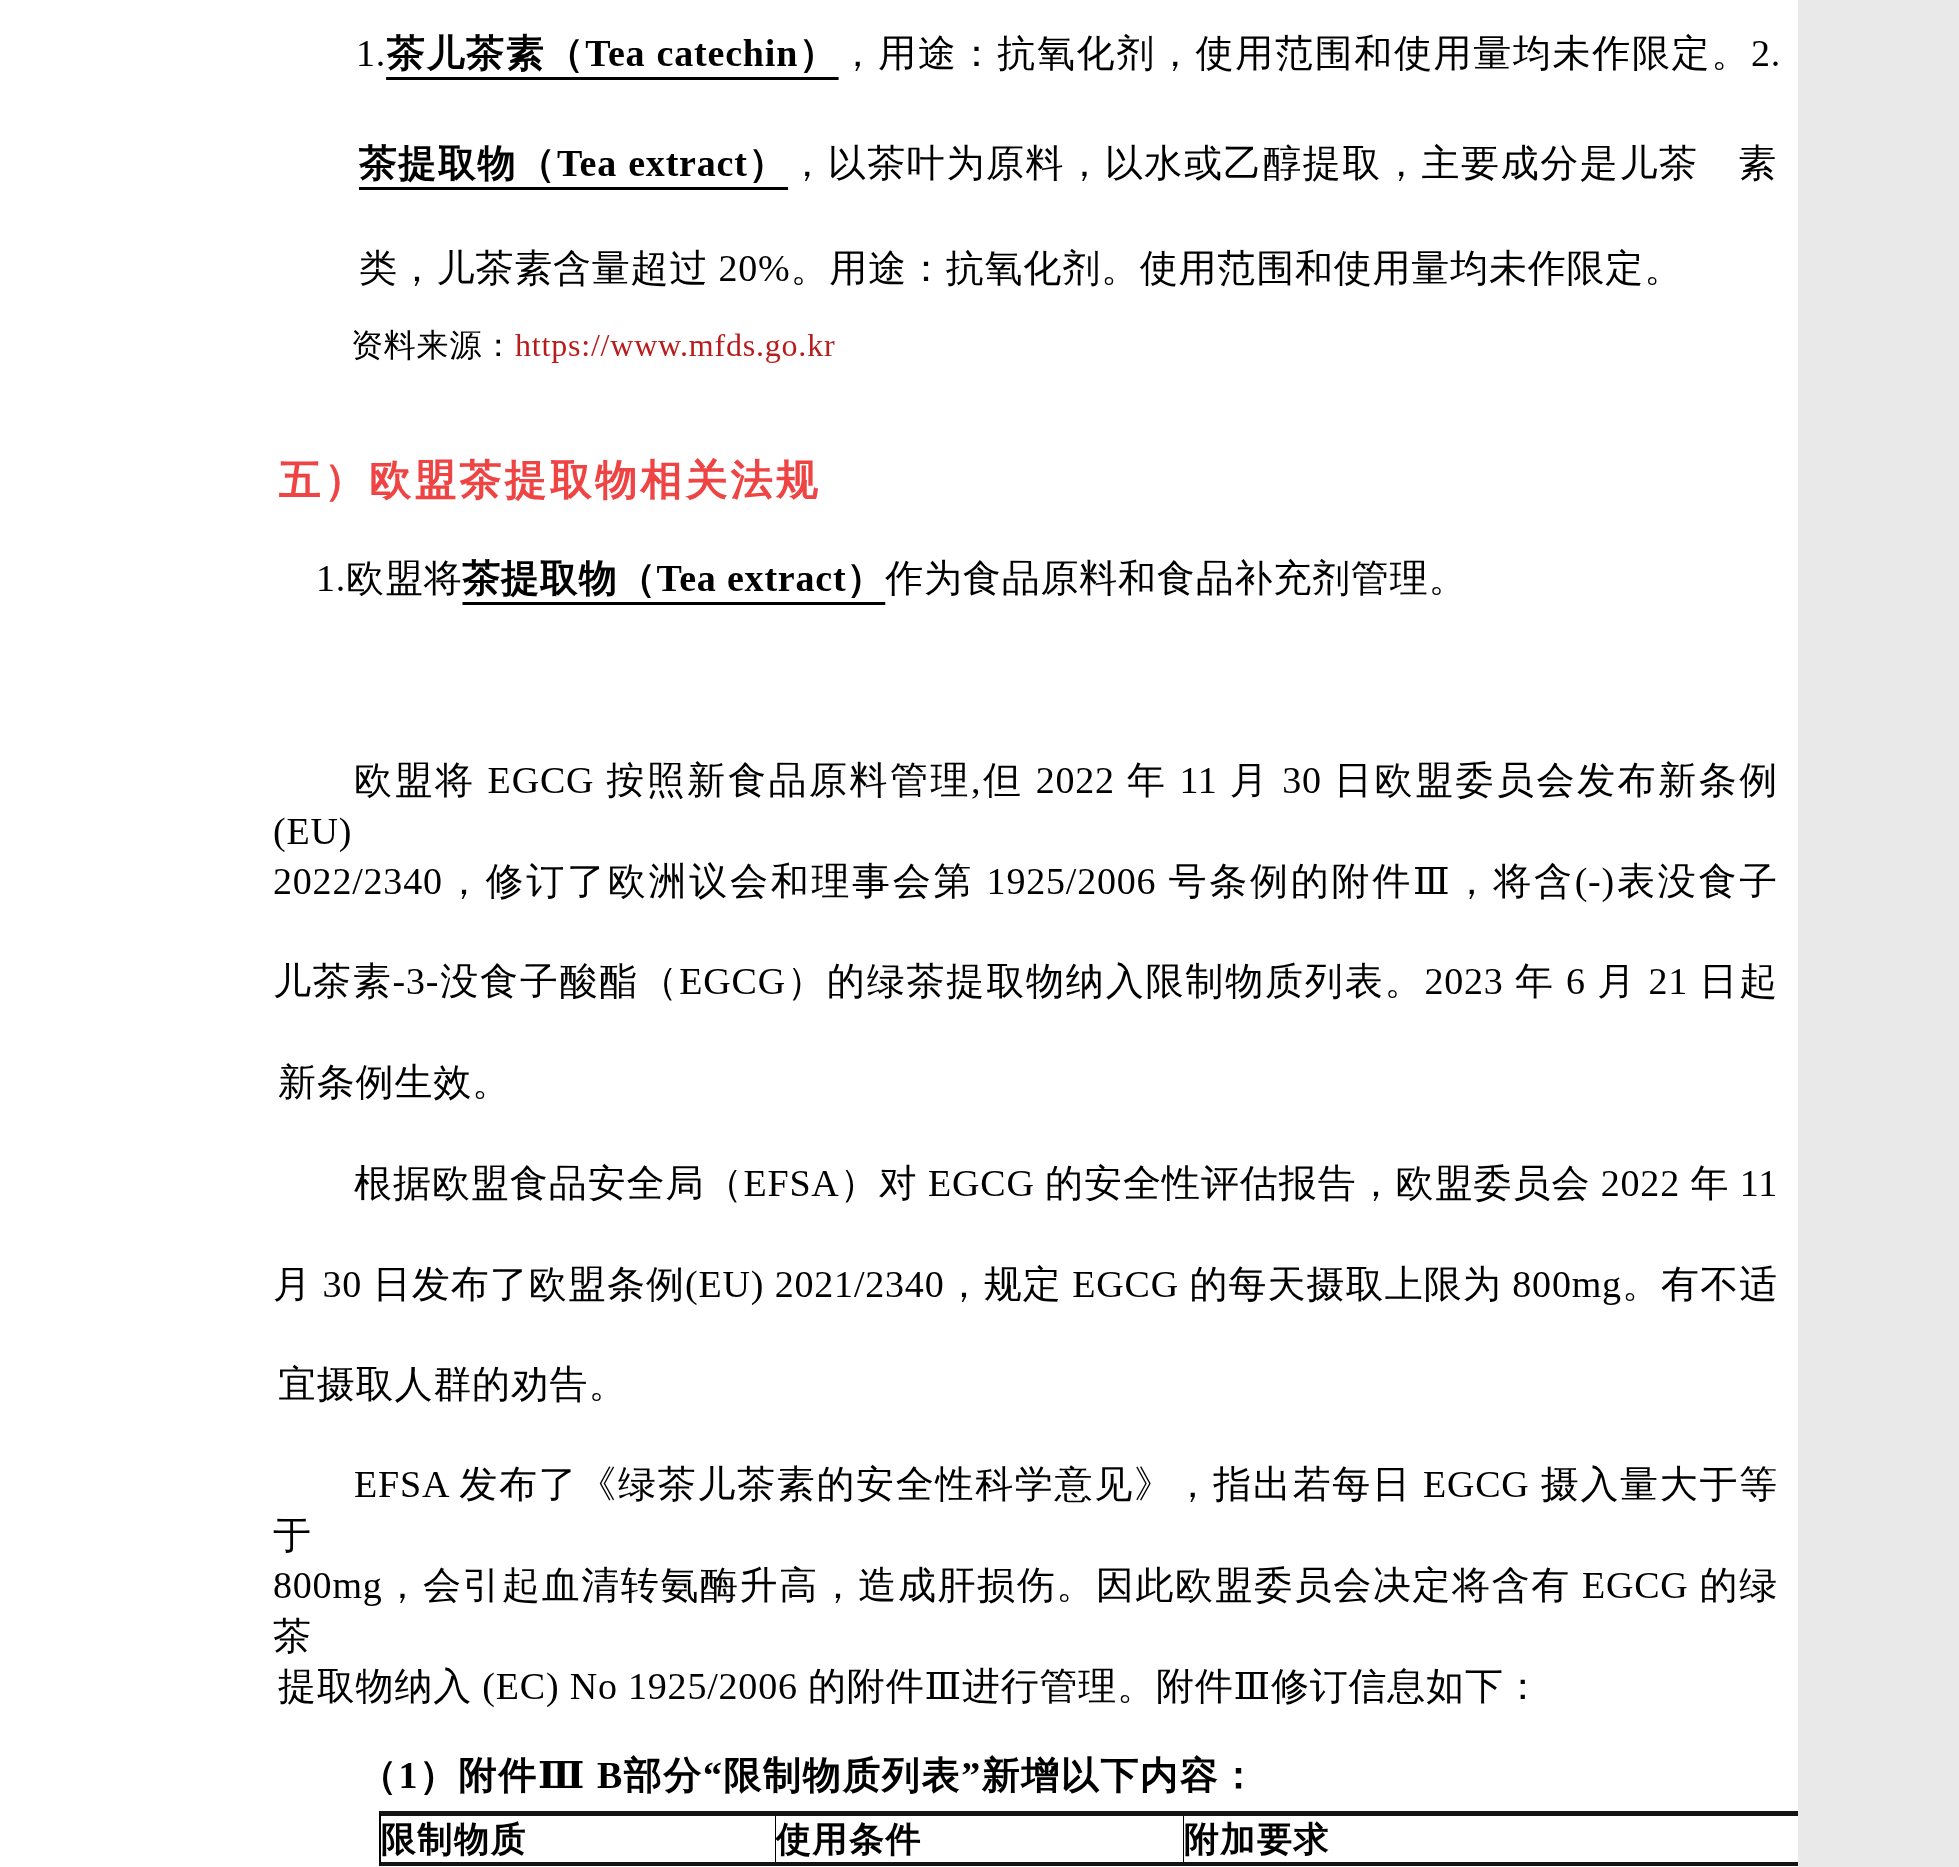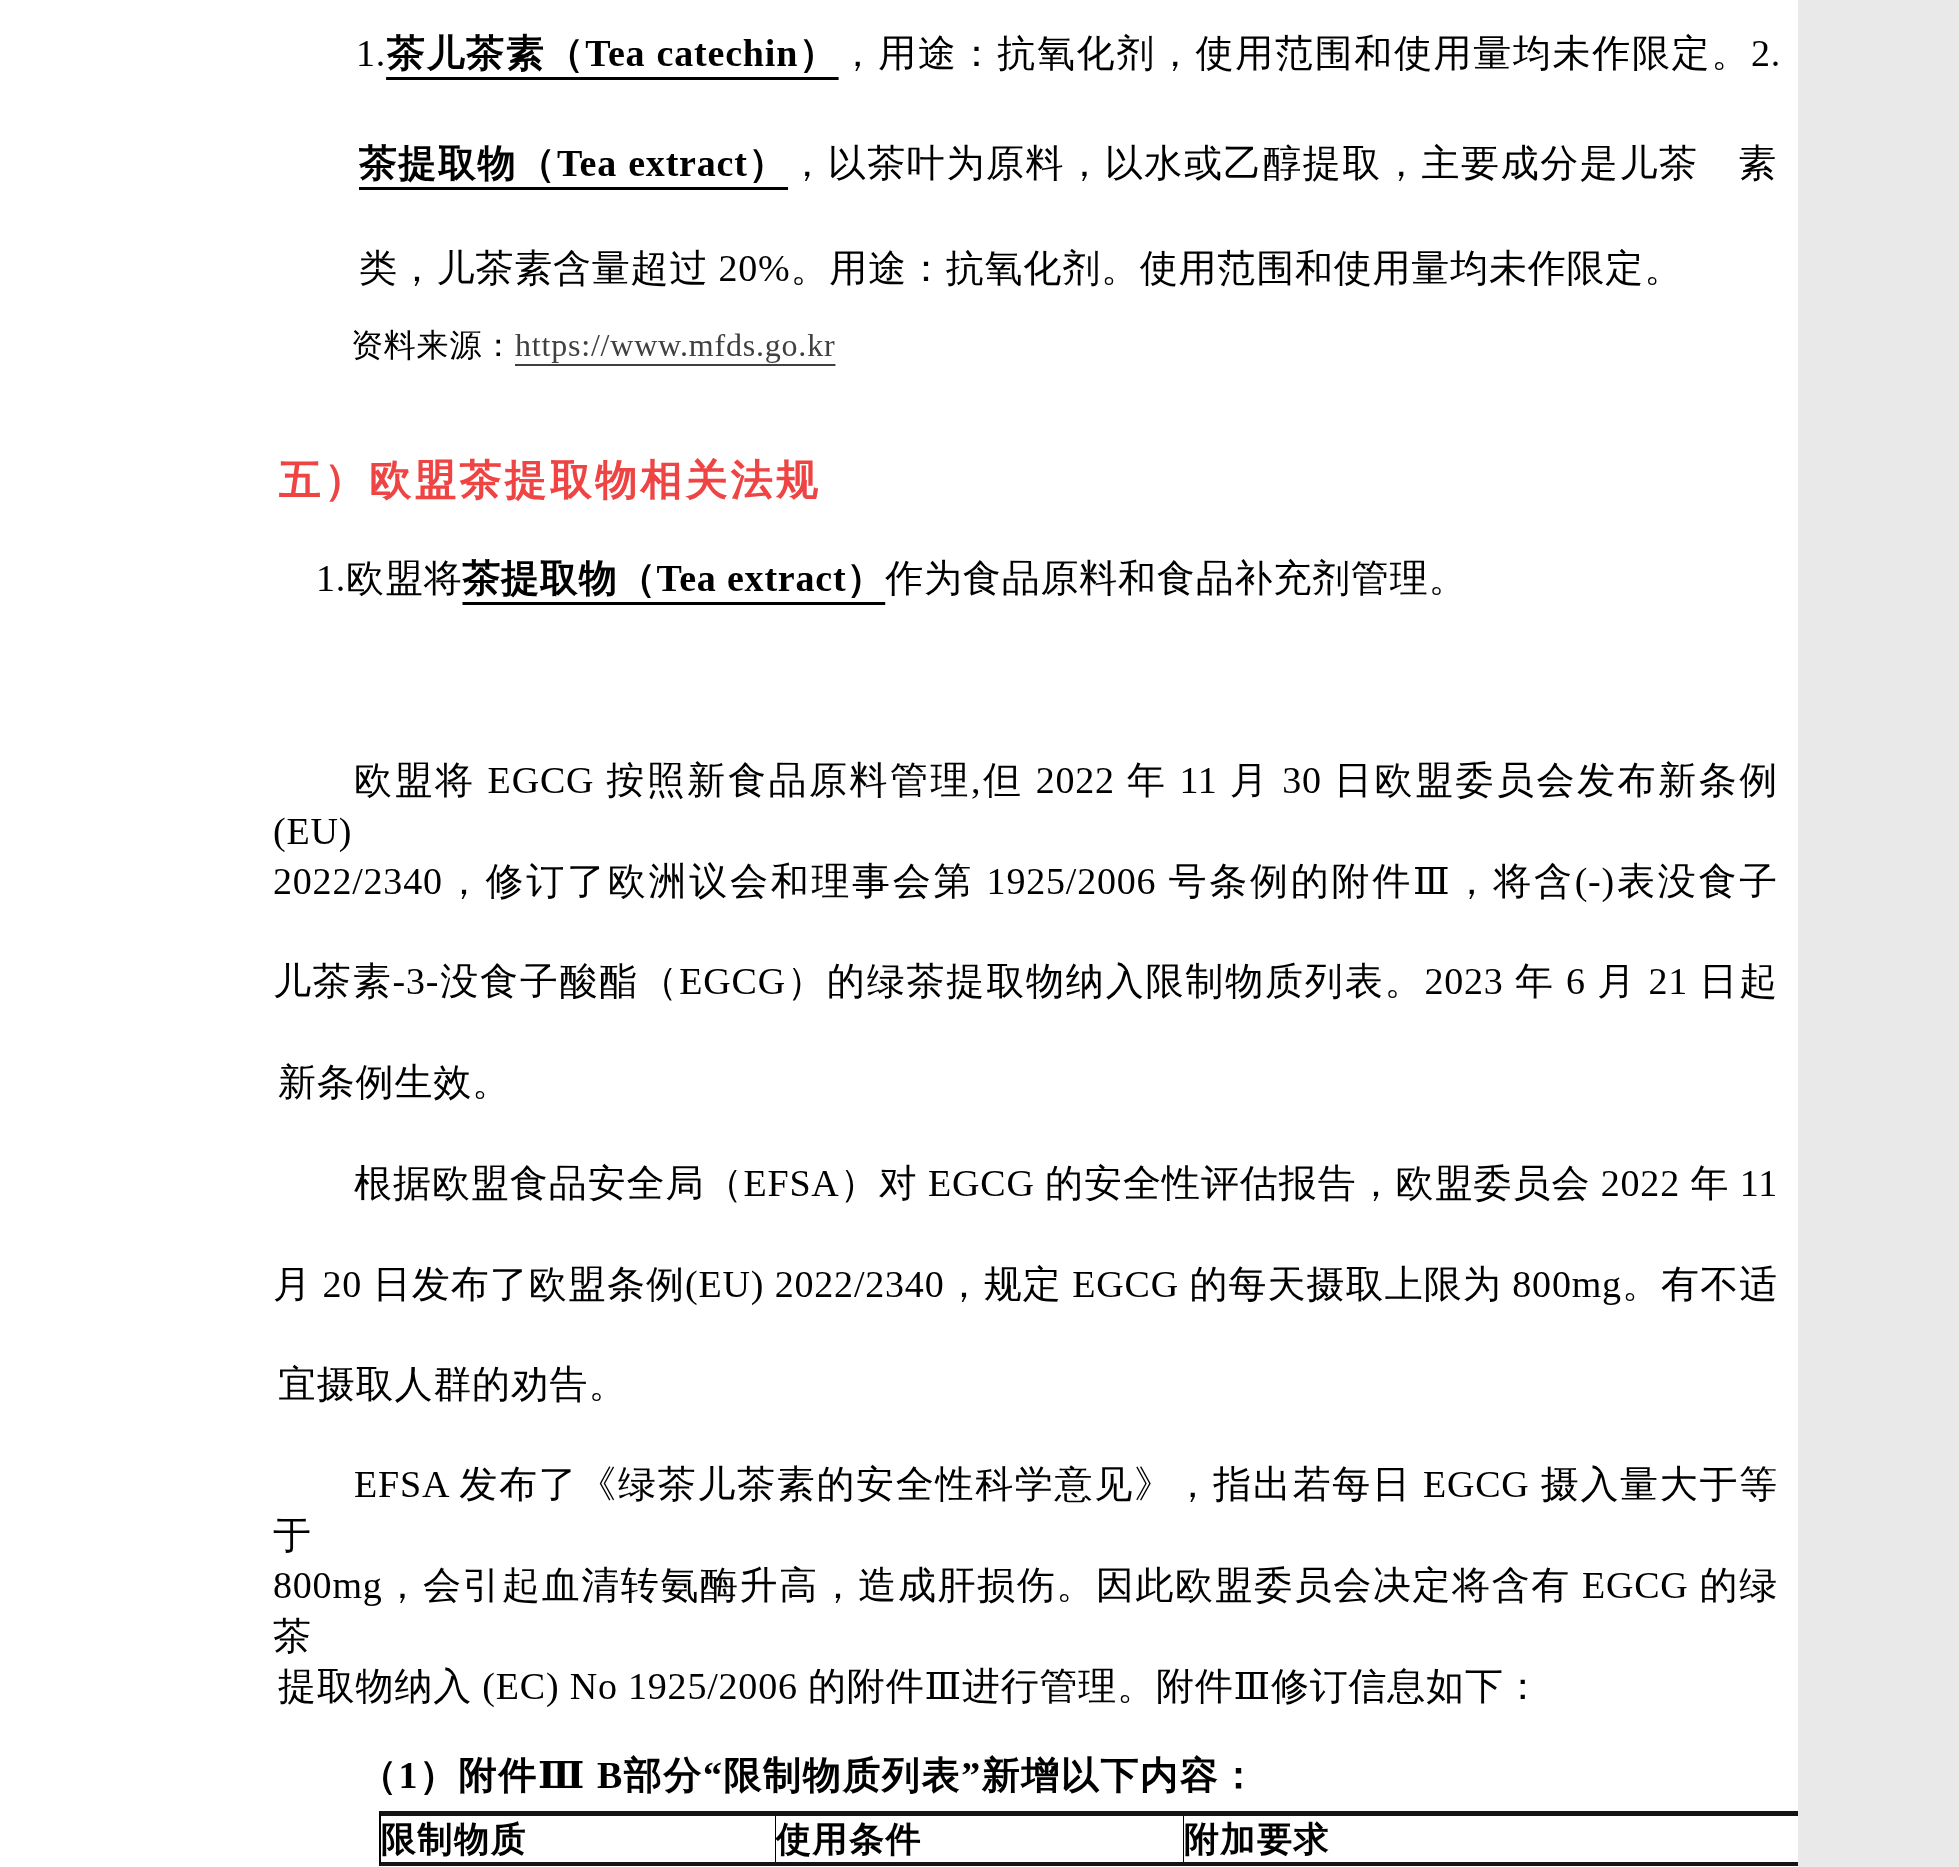--- a/index.html
+++ b/index.html
@@ -31,22 +31,21 @@
     text-underline-offset:11px;
   }
   .heading-red{
     color:#ef4444;
     font-weight:bold;
     font-size:42px;
     letter-spacing:3.2px;
   }
   .small{font-size:32px;}
   .link{
-    color:#404040;
-    text-decoration:underline;
+    color:#b91c1c;
     text-decoration-thickness:1.6px;
     text-underline-offset:8px;
     cursor:pointer;
   }
   .boldline{font-weight:bold;letter-spacing:1.6px;}
   .annex-table{
     position:absolute;
     left:379px;
     top:1811px;
     width:1430px;
@@ -90,21 +89,21 @@
 
   <div class="line" style="left:316px;top:553px;"><span>1.欧盟将</span><span class="bu">茶提取物（Tea extract）</span><span>作为食品原料和食品补充剂管理。</span></div>
 
 
   <div class="line just" style="left:273px;top:755px;width:1505px;text-indent:81px;"><span>欧盟将 EGCG 按照新食品原料管理,但 2022 年 11 月 30 日欧盟委员会发布新条例 (EU)</span></div>
   <div class="line just" style="left:273px;top:856px;width:1505px;"><span>2022/2340，修订了欧洲议会和理事会第 1925/2006 号条例的附件Ⅲ，将含(-)表没食子</span></div>
   <div class="line just" style="left:273px;top:956px;width:1505px;"><span>儿茶素-3-没食子酸酯（EGCG）的绿茶提取物纳入限制物质列表。2023 年 6 月 21 日起</span></div>
   <div class="line" style="left:278px;top:1057px;"><span>新条例生效。</span></div>
 
   <div class="line just" style="left:273px;top:1158px;width:1505px;text-indent:81px;"><span>根据欧盟食品安全局（EFSA）对 EGCG 的安全性评估报告，欧盟委员会 2022 年 11</span></div>
-  <div class="line just" style="left:273px;top:1259px;width:1505px;"><span>月 20 日发布了欧盟条例(EU) 2022/2340，规定 EGCG 的每天摄取上限为 800mg。有不适</span></div>
+  <div class="line just" style="left:273px;top:1259px;width:1505px;"><span>月 30 日发布了欧盟条例(EU) 2021/2340，规定 EGCG 的每天摄取上限为 800mg。有不适</span></div>
   <div class="line just" style="left:273px;top:1459px;width:1505px;text-indent:81px;"><span>EFSA 发布了《绿茶儿茶素的安全性科学意见》，指出若每日 EGCG 摄入量大于等于</span></div>
 
   <div class="line" style="left:278px;top:1359px;"><span>宜摄取人群的劝告。</span></div>
   <div class="line just" style="left:273px;top:1560px;width:1505px;"><span>800mg，会引起血清转氨酶升高，造成肝损伤。因此欧盟委员会决定将含有 EGCG 的绿茶</span></div>
   <div class="line" style="left:278px;top:1661px;"><span>提取物纳入 (EC) No 1925/2006 的附件Ⅲ进行管理。附件Ⅲ修订信息如下：</span></div>
 
   <div class="line boldline" style="left:359px;top:1750px;"><span>（1）附件Ⅲ B部分“限制物质列表”新增以下内容：</span></div>
 
   <div class="annex-table">
     <div class="annex-cell c1">

